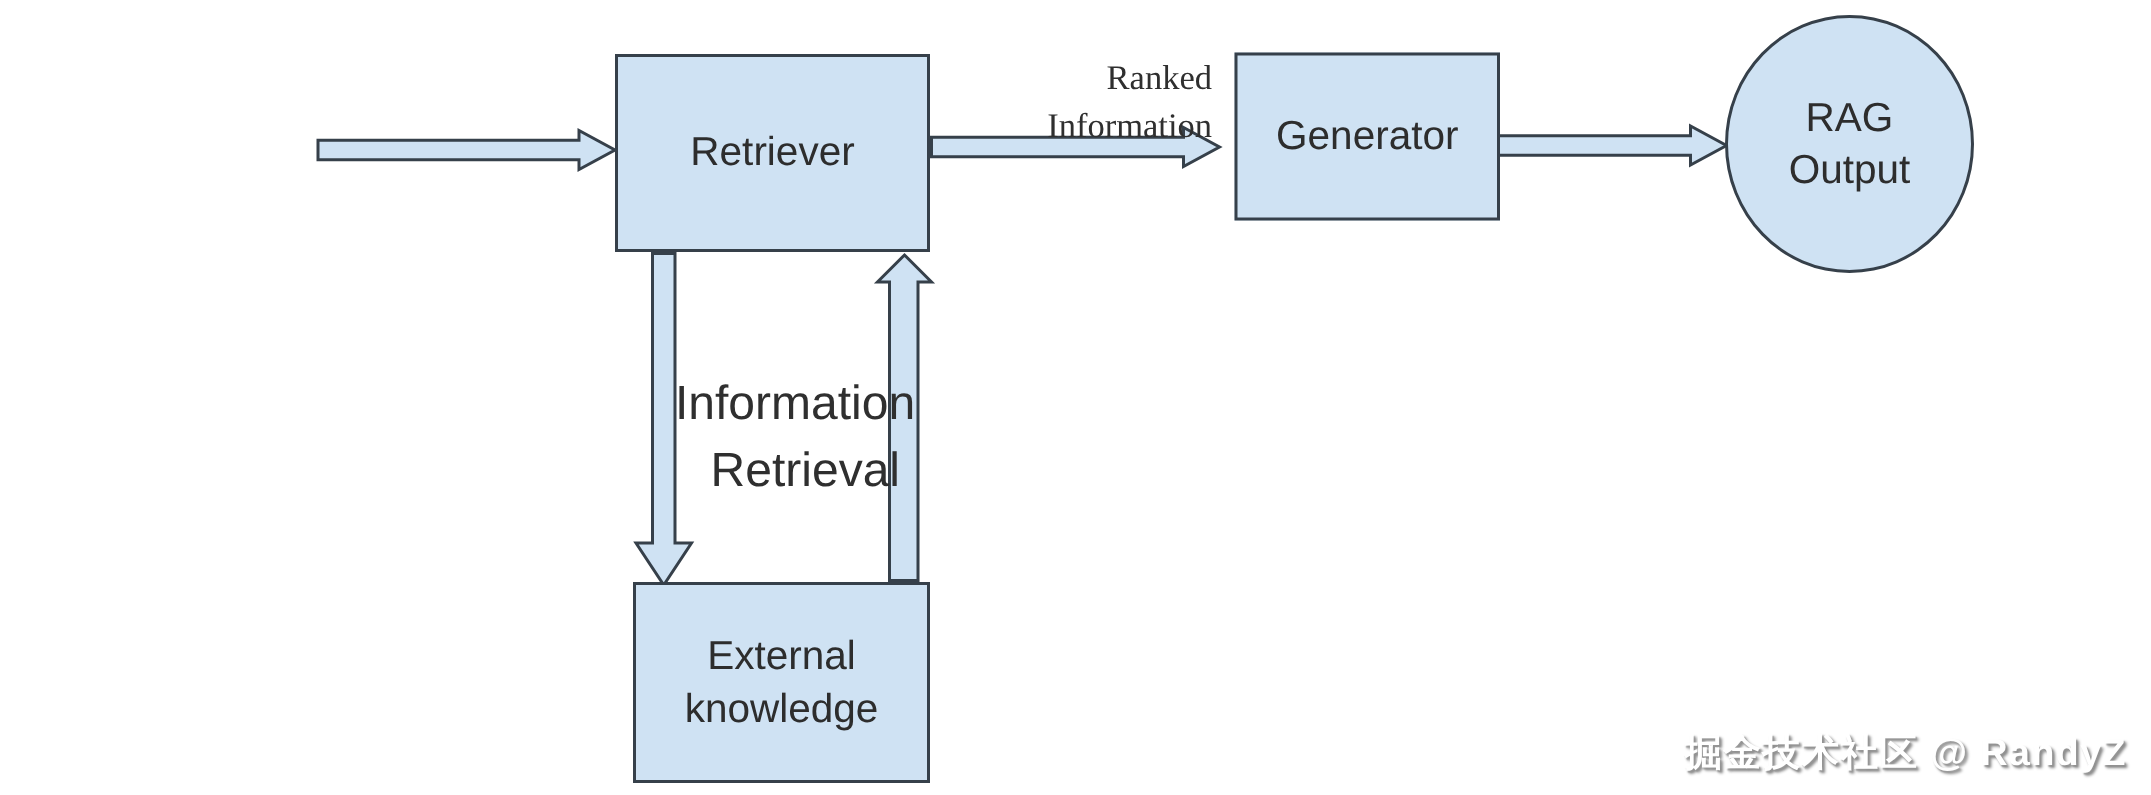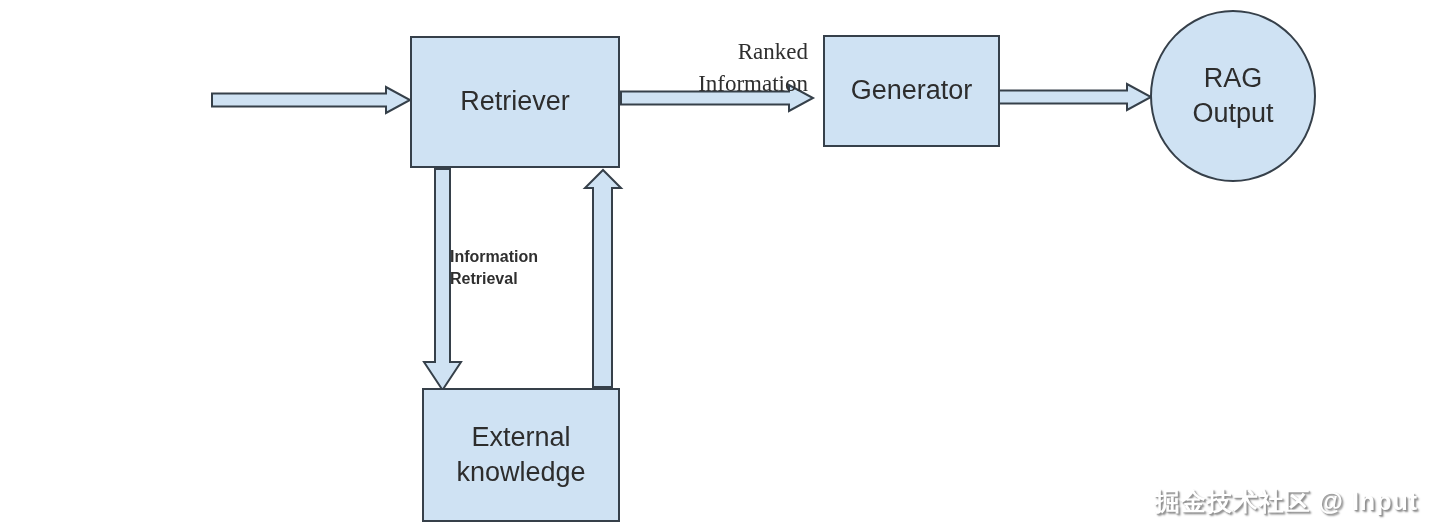--- a/index.html
+++ b/index.html
@@ -44,23 +44,22 @@
     left: 648px;
     top: 36px;
     width: 160px;
     text-align: right;
     font-family: Liberation Serif, serif;
   }
   #info-retrieval-label {
     left: 450px;
     top: 246px;
     width: 150px;
-    text-align: left;
-    font-size: 16px;
-    font-weight: bold;
+    text-align: right;
+    font-size: 32px;
   }
   .arrows-svg {
     position: absolute;
     left: 0;
     top: 0;
     width: 1434px;
     height: 530px;
     pointer-events: none;
   }
   .arrow {
@@ -107,15 +106,15 @@
   </div>
 
   <div class="node ellipse" style="left:1150px; top:10px; width:166px; height:172px;">
     <span class="node-label">RAG Output</span>
   </div>
 
   <div class="edge-label" id="ranked-info-label">Ranked Information</div>
 
   <div class="edge-label" id="info-retrieval-label">Information Retrieval</div>
 
-  <div class="watermark">掘金技术社区 @ Input</div>
+  <div class="watermark">掘金技术社区 @ RandyZ</div>
 
 </div>
 
 </body></html>

